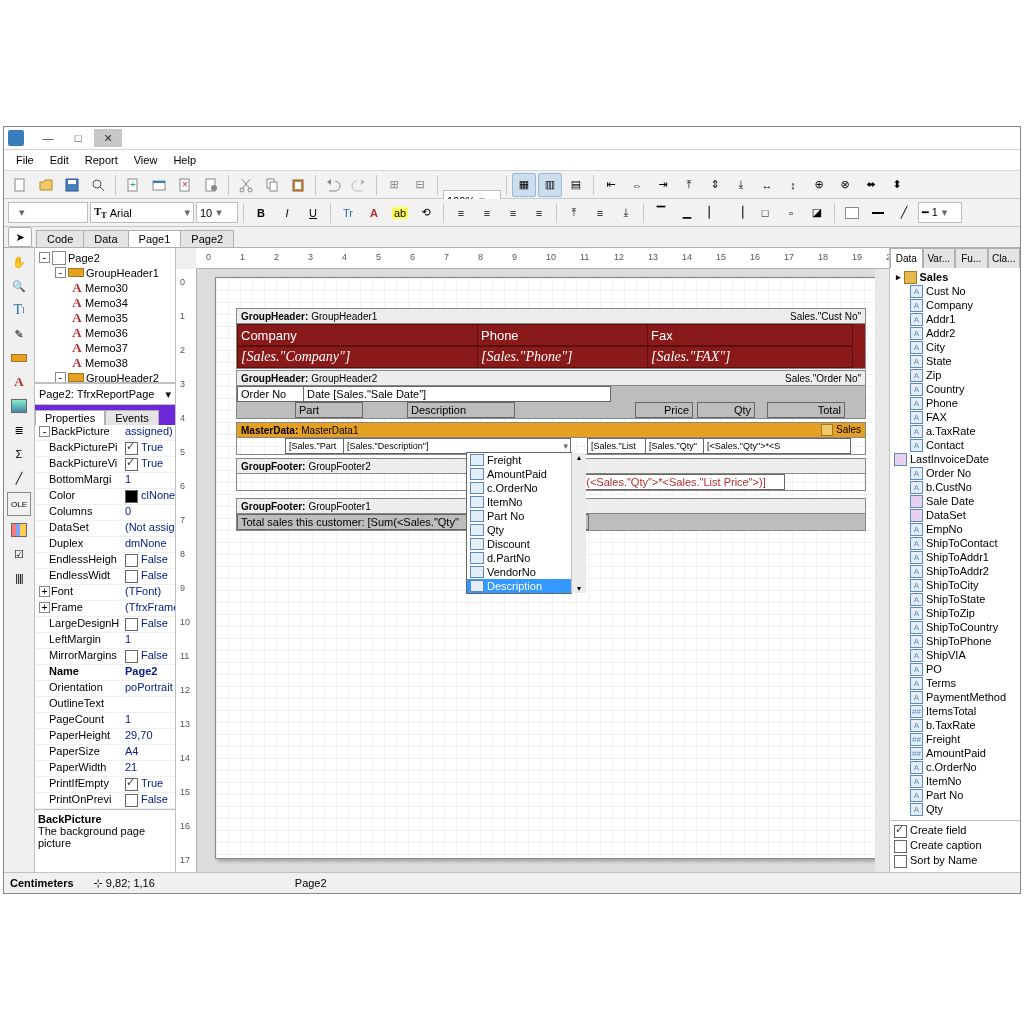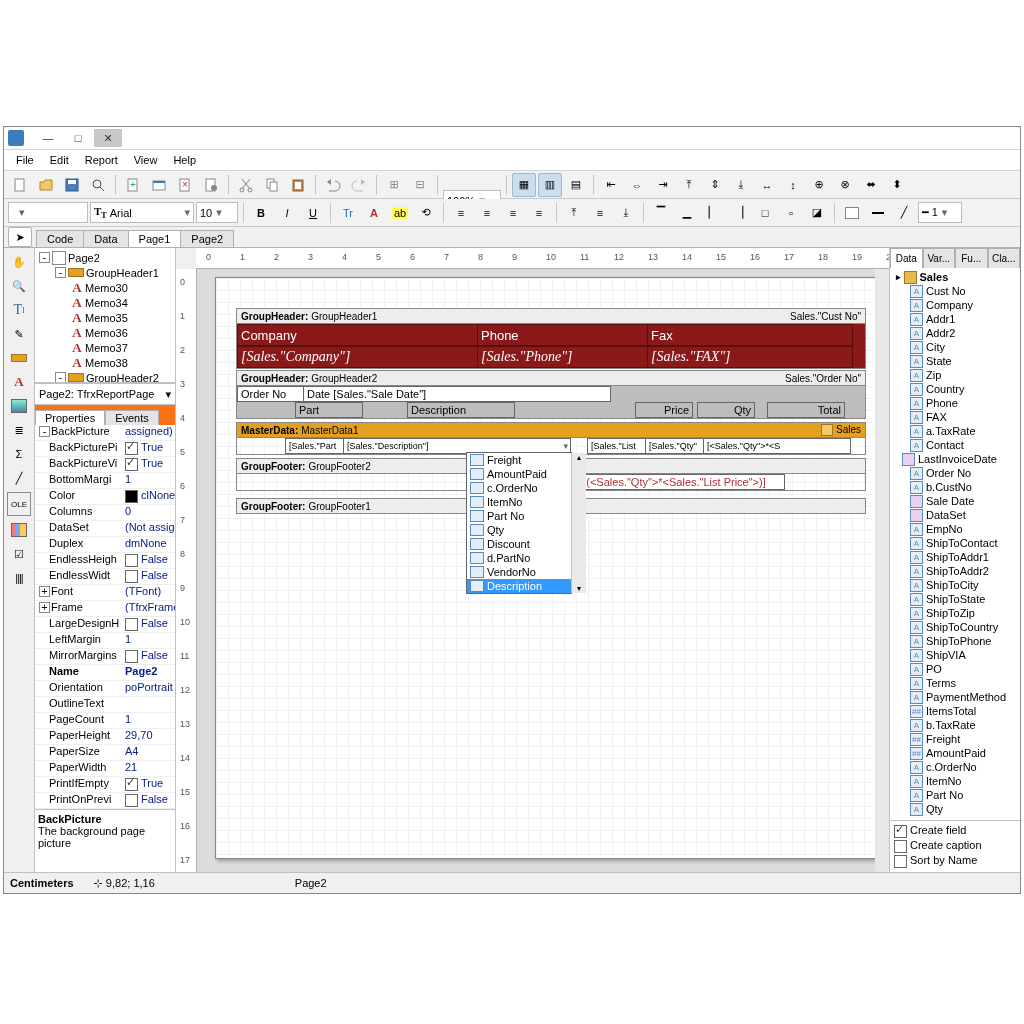--- a/index.html
+++ b/index.html
@@ -29,21 +29,21 @@
 .main{flex:1;display:flex;min-height:0;}
 .leftcol{width:30px;background:#f0f0f0;border-right:1px solid #c0c0c0;display:flex;flex-direction:column;align-items:center;padding:4px 0;gap:4px;}
 .toolicon{width:20px;height:20px;display:flex;align-items:center;justify-content:center;}
 .left2{width:140px;background:#fff;border-right:1px solid #c0c0c0;display:flex;flex-direction:column;min-height:0;}
 .treepane{flex:0 0 130px;overflow:hidden;border-bottom:1px solid #c0c0c0;font-size:11px;padding:2px 0;}
 .tree-row{display:flex;align-items:center;height:15px;padding-left:4px;white-space:nowrap;}
 .tree-icon{width:12px;height:12px;margin-right:2px;display:inline-flex;align-items:center;justify-content:center;}
 .A{color:#b03030;font-family:'Times New Roman',serif;font-weight:bold;font-size:13px;}
 .selcombo{height:20px;border-top:1px solid #c0c0c0;border-bottom:1px solid #c0c0c0;display:flex;align-items:center;padding:0 4px;background:#fff;}
 .selcombo .drp{margin-left:auto;}
-.proptabs{height:20px;display:flex;align-items:flex-end;background:#f97316;}
+.proptabs{height:20px;display:flex;align-items:flex-end;background:#6d28d9;}
 .proptab{padding:1px 9px;border:1px solid #b0b0b0;border-bottom:none;background:#e4e4e4;font-size:11px;}
 .proptab.active{background:#fff;}
 .propgrid{flex:1;overflow:hidden;font-size:11px;}
 .proprow{display:flex;height:15px;border-bottom:1px solid #efefef;}
 .propk{width:74px;padding-left:14px;overflow:hidden;white-space:nowrap;}
 .propv{flex:1;color:#0a2088;padding-left:2px;white-space:nowrap;overflow:hidden;}
 .cb{width:11px;height:11px;border:1px solid #666;display:inline-block;vertical-align:middle;margin-right:3px;background:#fff;position:relative;}
 .cb.chk::after{content:"✓";position:absolute;top:-3px;left:0;font-size:11px;color:#333;}
 .propdesc{height:56px;border-top:1px solid #c0c0c0;padding:3px;font-size:11px;background:#fff;}
 .propdesc b{display:block;}
@@ -586,20 +586,23 @@
               <div class="bandbody" style="height:16px">
                 <div class="memo" style="left:330px;top:0;width:210px;height:14px;color:#b03030">um(&lt;Sales."Qty"&gt;*&lt;Sales."List Price"&gt;)]</div>
               </div>
             </div>
 
             <div class="band" style="top:220px;">
               <div class="bandhdr">
                     <span class="bname">GroupFooter:</span>
                     <span>GroupFooter1</span>
                   </div>
+              <div class="bandbody" style="height:16px;background:#bdbdbd">
+                <div class="memo" style="left:0;top:0;width:344px;height:14px;background:#bdbdbd">Total sales this customer: [Sum(&lt;Sales."Qty"</div>
+              </div>
             </div>
 
             <div class="dropdown" id="dd" style="left:250px;top:174px;">
                   <div class="ddrow">
                     <span class="ddicon"></span>
                     <span>Freight</span>
                   </div>
                   <div class="ddrow">
                     <span class="ddicon"></span>
                     <span>AmountPaid</span>
@@ -701,21 +704,21 @@
               <span>FAX</span>
             </div>
             <div class="fldrow" style="padding-left: 20px;">
               <span class="fldicon">A</span>
               <span>a.TaxRate</span>
             </div>
             <div class="fldrow" style="padding-left: 20px;">
               <span class="fldicon">A</span>
               <span>Contact</span>
             </div>
-            <div class="fldrow" style="padding-left: 12px;">
+            <div class="fldrow" style="padding-left: 4px;">
               <span class="fldicon" style="background: rgb(232, 208, 240);"></span>
               <span>LastInvoiceDate</span>
             </div>
             <div class="fldrow" style="padding-left: 20px;">
               <span class="fldicon">A</span>
               <span>Order No</span>
             </div>
             <div class="fldrow" style="padding-left: 20px;">
               <span class="fldicon">A</span>
               <span>b.CustNo</span>

